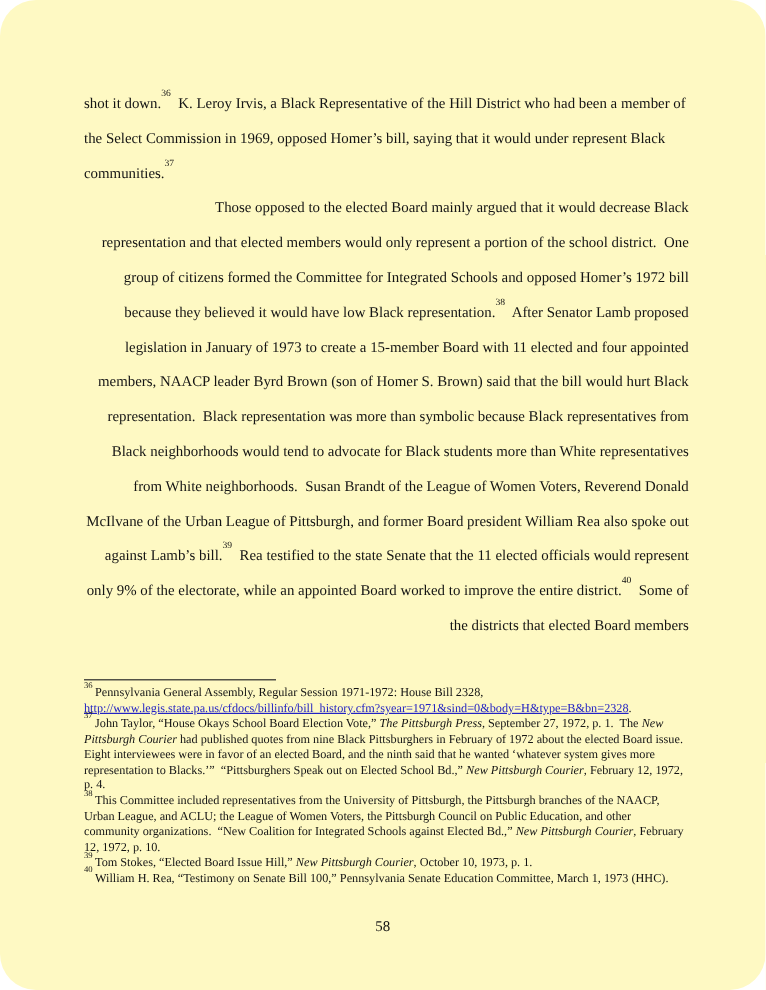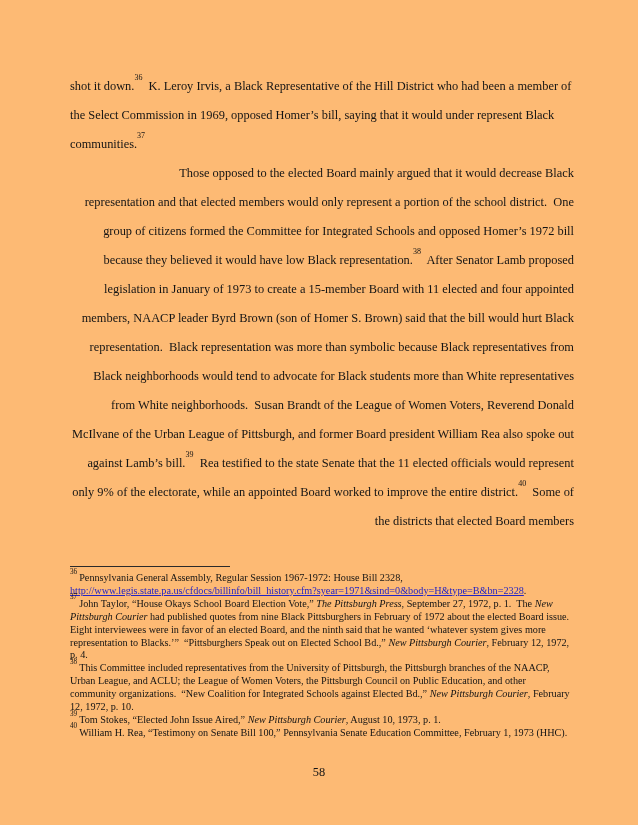--- a/index.html
+++ b/index.html
@@ -1,23 +1,24 @@
 <!DOCTYPE html>
 <html><head>
 <meta charset="utf-8">
 <style>
   html, body { margin: 0; padding: 0; background: #ffffff; }
   .page {
     position: relative;
     width: 638px;
     height: 825px;
-    background: #fdba74;
+    background: #fef9c3;
     font-family: "Liberation Serif", serif;
     color: #141414;
     overflow: hidden;
+    border-radius: 30px;
   }
   .body-text {
     position: absolute;
     top: 72px;
     left: 70px;
     width: 504px;
   }
   .para {
     margin: 0;
     font-size: 12.4px;
@@ -71,21 +72,21 @@
 <body>
 
 <div class="page">
   <div class="body-text" id="body-text">
       <p class="para"><span>shot it down.</span><sup class="fnref">36</sup><span>  K. Leroy Irvis, a Black Representative of the Hill District who had been a member of the Select Commission in 1969, opposed Homer’s bill, saying that it would under represent Black communities.</span><sup class="fnref">37</sup></p>
       <p class="para indent"><span>Those opposed to the elected Board mainly argued that it would decrease Black representation and that elected members would only represent a portion of the school district.  One group of citizens formed the Committee for Integrated Schools and opposed Homer’s 1972 bill because they believed it would have low Black representation.</span><sup class="fnref">38</sup><span>  After Senator Lamb proposed legislation in January of 1973 to create a 15-member Board with 11 elected and four appointed members, NAACP leader Byrd Brown (son of Homer S. Brown) said that the bill would hurt Black representation.  Black representation was more than symbolic because Black representatives from Black neighborhoods would tend to advocate for Black students more than White representatives from White neighborhoods.  Susan Brandt of the League of Women Voters, Reverend Donald McIlvane of the Urban League of Pittsburgh, and former Board president William Rea also spoke out against Lamb’s bill.</span><sup class="fnref">39</sup><span>  Rea testified to the state Senate that the 11 elected officials would represent only 9% of the electorate, while an appointed Board worked to improve the entire district.</span><sup class="fnref">40</sup><span>  Some of the districts that elected Board members</span></p>
     </div>
   <div class="footnote-area">
     <div class="footnote-separator"></div>
     <div id="footnote-list">
-        <div class="footnote"><sup class="fn-num">36</sup><span>Pennsylvania General Assembly, Regular Session 1967-1972: House Bill 2328, </span><span class="run-link" style="color: rgb(35, 35, 196);">http://www.legis.state.pa.us/cfdocs/billinfo/bill_history.cfm?syear=1971&amp;sind=0&amp;body=H&amp;type=B&amp;bn=2328</span><span>.</span></div>
+        <div class="footnote"><sup class="fn-num">36</sup><span>Pennsylvania General Assembly, Regular Session 1971-1972: House Bill 2328, </span><span class="run-link" style="color: rgb(35, 35, 196);">http://www.legis.state.pa.us/cfdocs/billinfo/bill_history.cfm?syear=1971&amp;sind=0&amp;body=H&amp;type=B&amp;bn=2328</span><span>.</span></div>
         <div class="footnote"><sup class="fn-num">37</sup><span>John Taylor, “House Okays School Board Election Vote,” </span><span class="run-italic">The Pittsburgh Press</span><span>, September 27, 1972, p. 1.  The </span><span class="run-italic">New Pittsburgh Courier</span><span> had published quotes from nine Black Pittsburghers in February of 1972 about the elected Board issue.  Eight interviewees were in favor of an elected Board, and the ninth said that he wanted ‘whatever system gives more representation to Blacks.’”  “Pittsburghers Speak out on Elected School Bd.,” </span><span class="run-italic">New Pittsburgh Courier</span><span>, February 12, 1972, p. 4.</span></div>
         <div class="footnote"><sup class="fn-num">38</sup><span>This Committee included representatives from the University of Pittsburgh, the Pittsburgh branches of the NAACP, Urban League, and ACLU; the League of Women Voters, the Pittsburgh Council on Public Education, and other community organizations.  “New Coalition for Integrated Schools against Elected Bd.,” </span><span class="run-italic">New Pittsburgh Courier</span><span>, February 12, 1972, p. 10.</span></div>
-        <div class="footnote"><sup class="fn-num">39</sup><span>Tom Stokes, “Elected John Issue Aired,” </span><span class="run-italic">New Pittsburgh Courier</span><span>, August 10, 1973, p. 1.</span></div>
-        <div class="footnote"><sup class="fn-num">40</sup><span>William H. Rea, “Testimony on Senate Bill 100,” Pennsylvania Senate Education Committee, February 1, 1973 (HHC).</span></div>
+        <div class="footnote"><sup class="fn-num">39</sup><span>Tom Stokes, “Elected Board Issue Hill,” </span><span class="run-italic">New Pittsburgh Courier</span><span>, October 10, 1973, p. 1.</span></div>
+        <div class="footnote"><sup class="fn-num">40</sup><span>William H. Rea, “Testimony on Senate Bill 100,” Pennsylvania Senate Education Committee, March 1, 1973 (HHC).</span></div>
       </div>
   </div>
   <div class="page-number">58</div>
 </div>
 
 </body></html>

